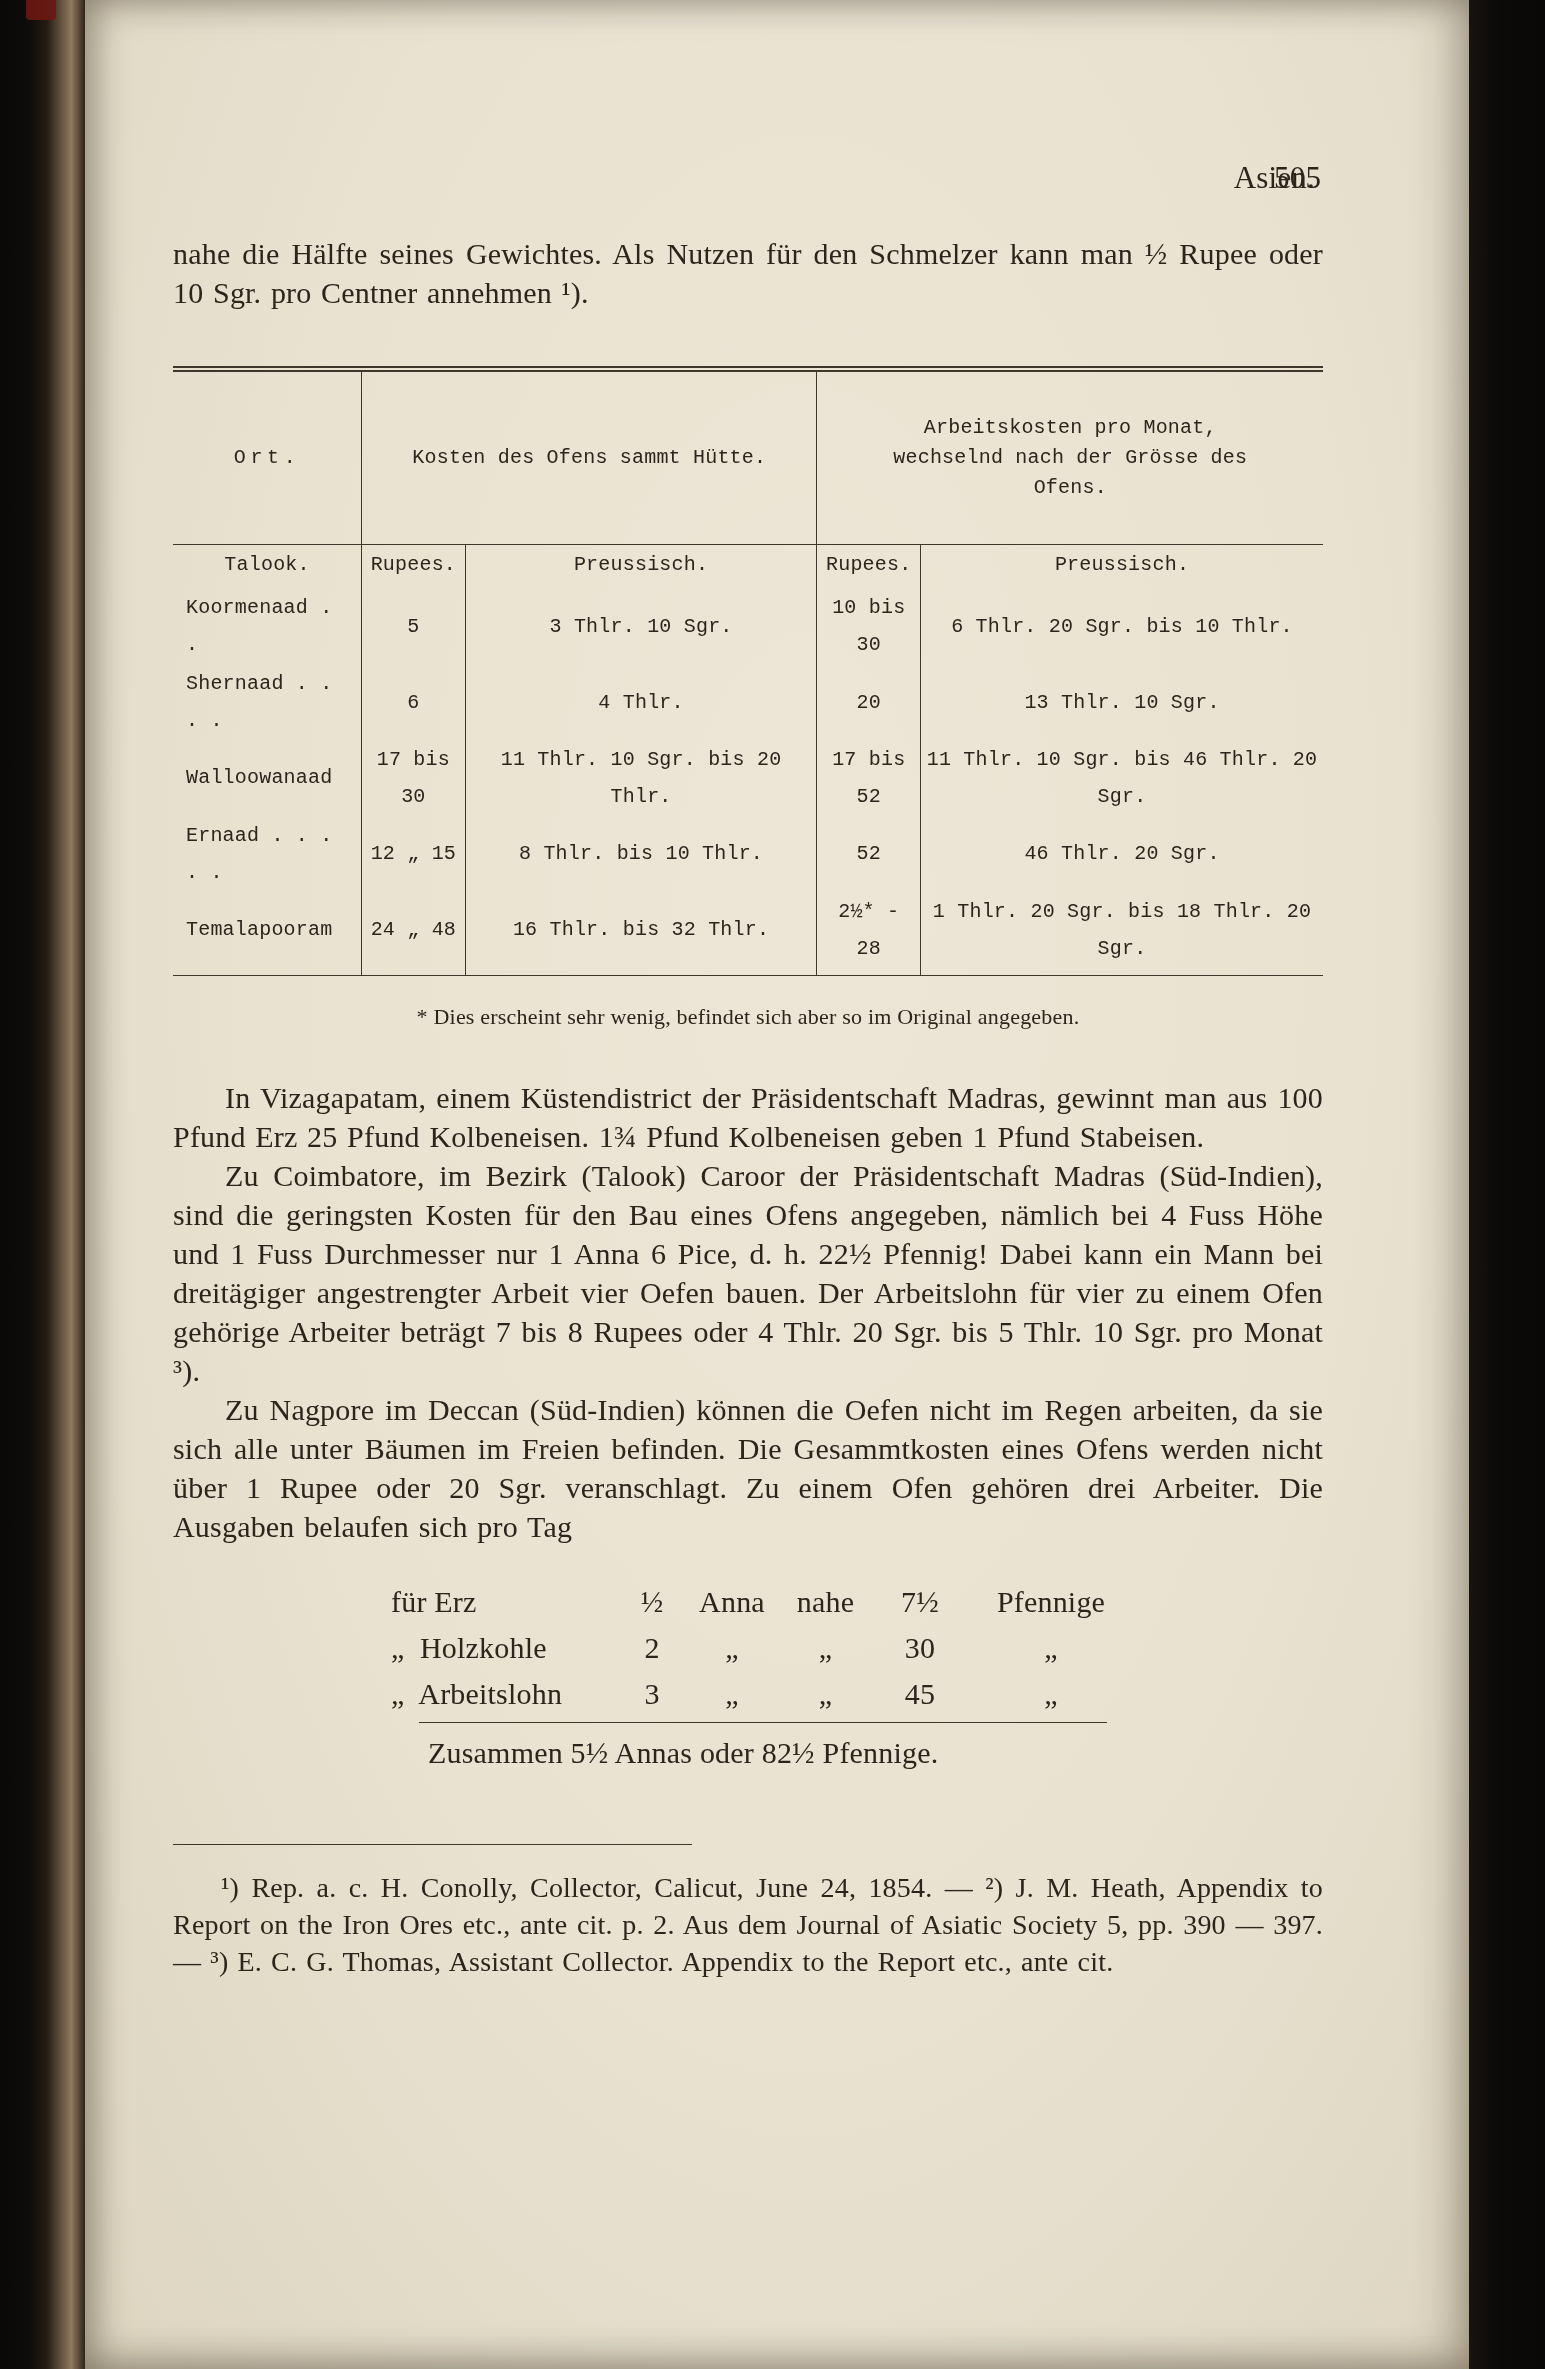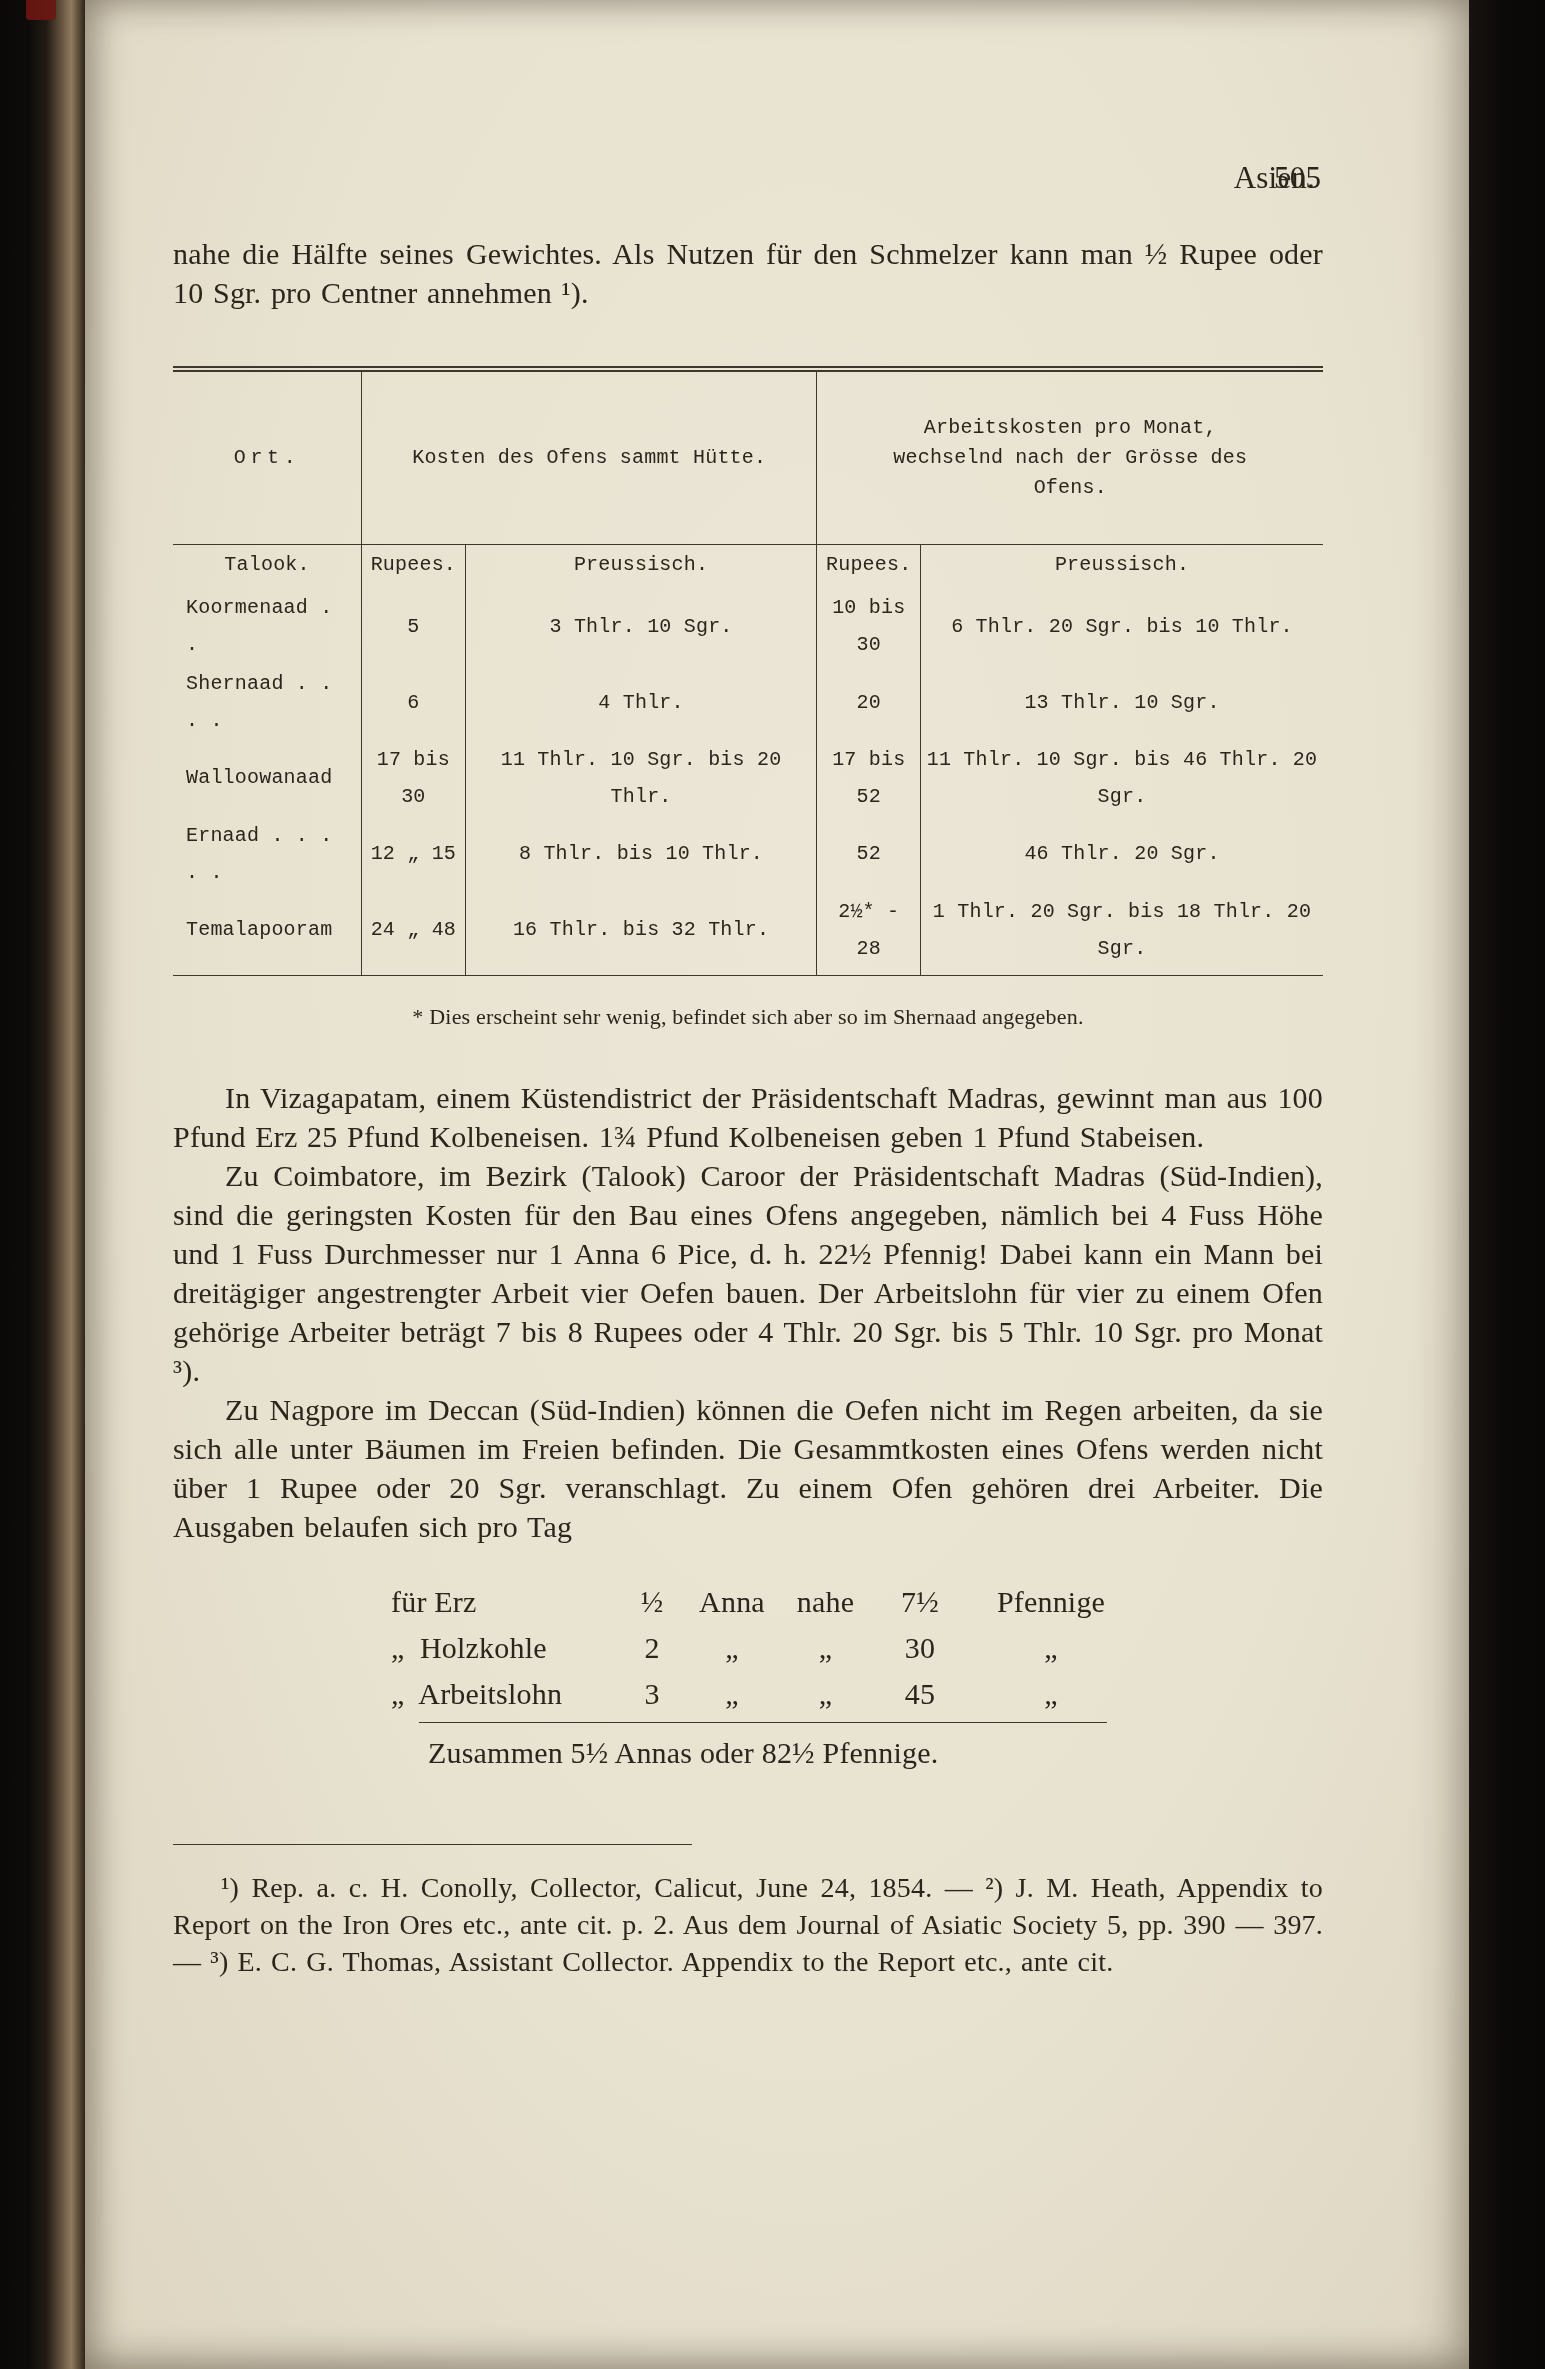--- a/index.html
+++ b/index.html
@@ -158,21 +158,21 @@
         <tr>
           <td>Temalapooram</td>
           <td>24 „ 48</td>
           <td>16 Thlr. bis 32 Thlr.</td>
           <td>2½* - 28</td>
           <td>1 Thlr. 20 Sgr. bis 18 Thlr. 20 Sgr.</td>
         </tr>
       </tbody>
     </table>
 
-    <div class="table-footnote">* Dies erscheint sehr wenig, befindet sich aber so im Shernaad angegeben.</div>
+    <div class="table-footnote">* Dies erscheint sehr wenig, befindet sich aber so im Original angegeben.</div>
 
     <div class="body-text">
       <p>In Vizagapatam, einem Küstendistrict der Präsidentschaft Madras, gewinnt man aus 100 Pfund Erz 25 Pfund Kolbeneisen. 1¾ Pfund Kolbeneisen geben 1 Pfund Stabeisen.</p>
       <p>Zu Coimbatore, im Bezirk (Talook) Caroor der Präsidentschaft Madras (Süd-Indien), sind die geringsten Kosten für den Bau eines Ofens angegeben, nämlich bei 4 Fuss Höhe und 1 Fuss Durchmesser nur 1 Anna 6 Pice, d. h. 22½ Pfennig! Dabei kann ein Mann bei dreitägiger angestrengter Arbeit vier Oefen bauen. Der Arbeitslohn für vier zu einem Ofen gehörige Arbeiter beträgt 7 bis 8 Rupees oder 4 Thlr. 20 Sgr. bis 5 Thlr. 10 Sgr. pro Monat ³).</p>
       <p>Zu Nagpore im Deccan (Süd-Indien) können die Oefen nicht im Regen arbeiten, da sie sich alle unter Bäumen im Freien befinden. Die Gesammtkosten eines Ofens werden nicht über 1 Rupee oder 20 Sgr. veranschlagt. Zu einem Ofen gehören drei Arbeiter. Die Ausgaben belaufen sich pro Tag</p>
     </div>
 
     <div class="expense">
       <div class="expense-row">
         <span class="e-item">für Erz</span>

